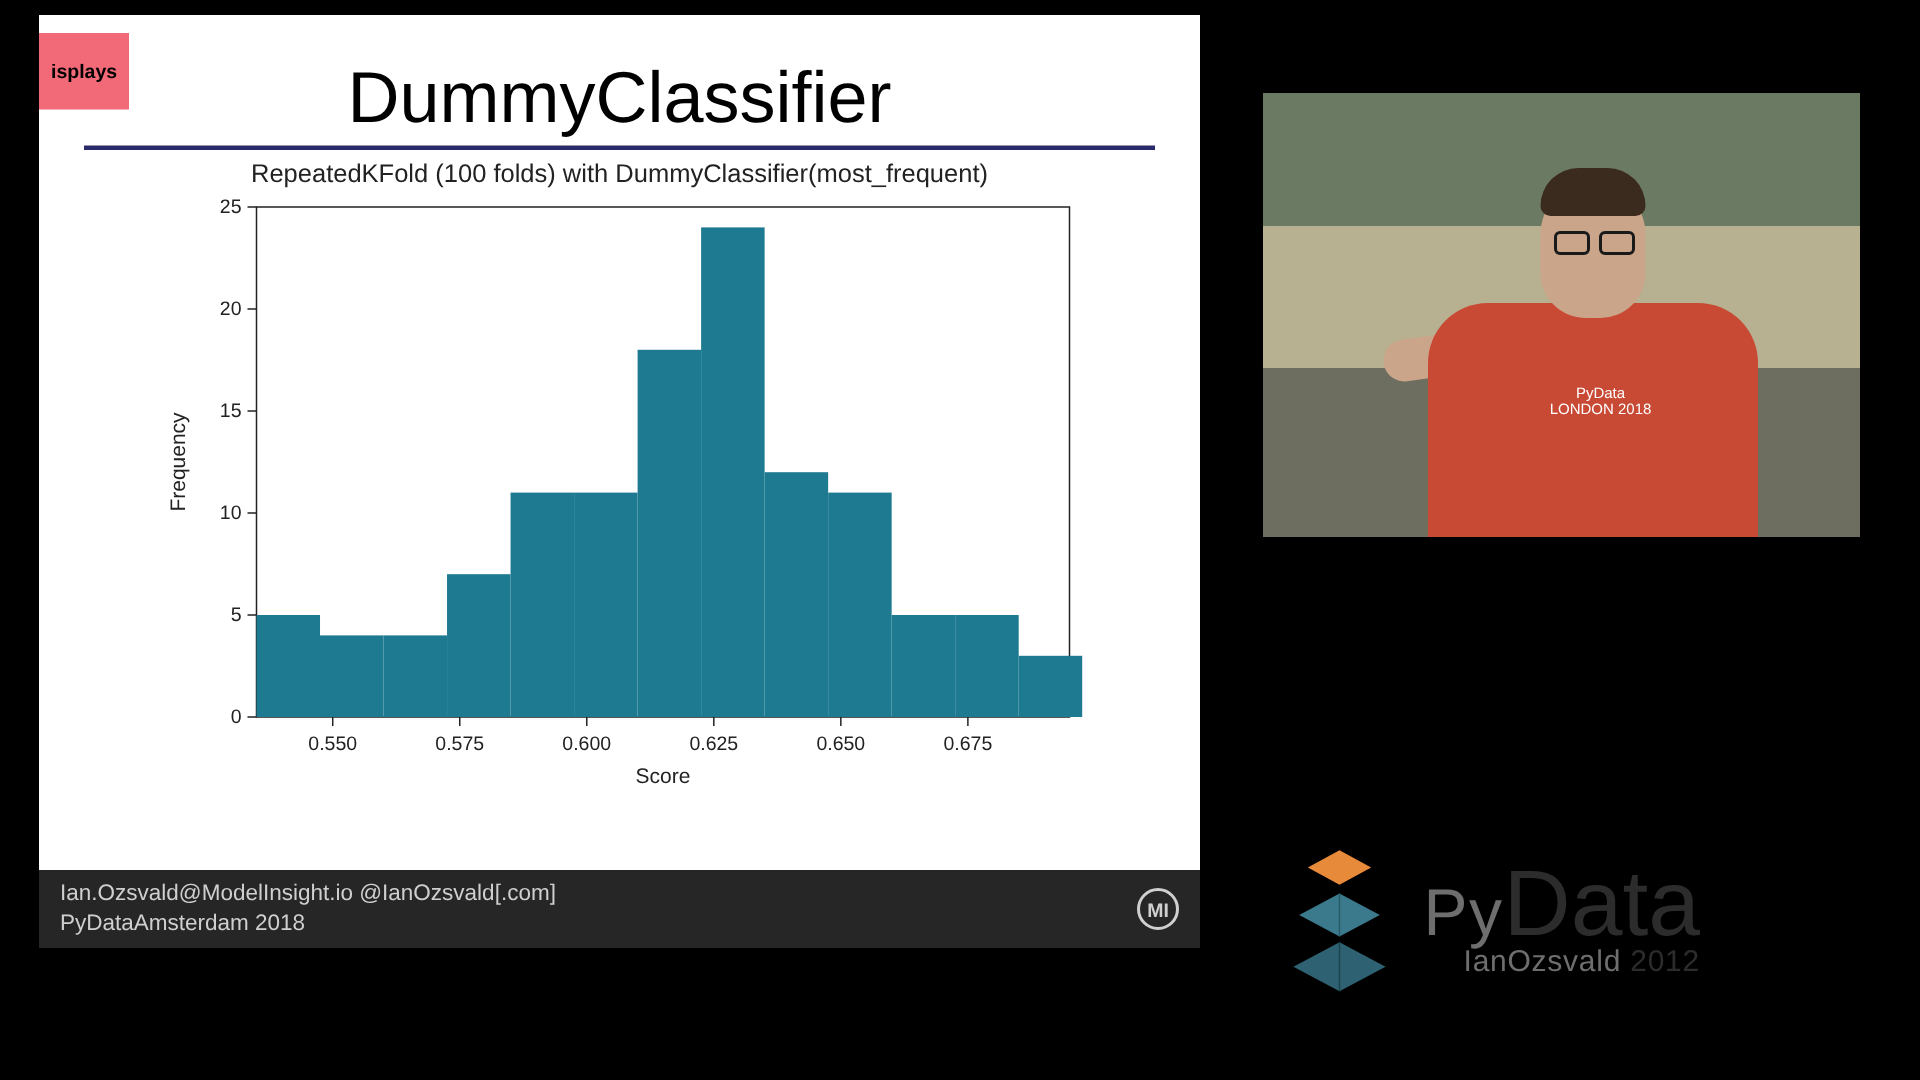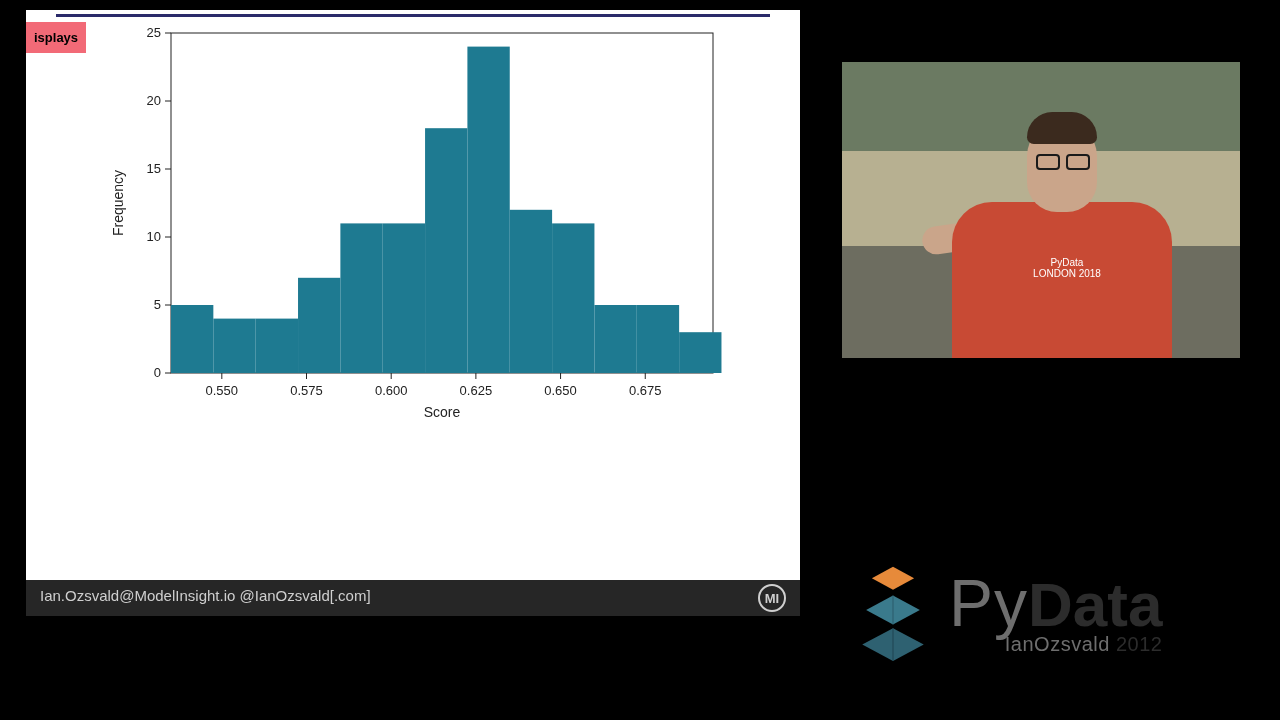--- a/index.html
+++ b/index.html
@@ -17,21 +17,21 @@
     left: 26px;
     top: 10px;
     width: 774px;
     height: 570px;
     background: #fff;
   }
   .displays-tag {
     position: absolute;
     left: 0;
     top: 12px;
-    padding: 8px 8px;
+    padding: 18px 8px;
     background: #f26a77;
     color: #000;
     font-weight: bold;
     font-size: 13px;
   }
   .slide-title {
     text-align: center;
     font-size: 48px;
     font-family: "Arial", sans-serif;
     margin-top: 28px;
@@ -56,21 +56,21 @@
   .axis-line { stroke: #222; stroke-width: 1; }
   .tick-label { font-size: 13px; fill: #222; }
   .axis-label { font-size: 14px; fill: #222; }
   .bar { fill: #1e7a91; }
 
   .footer-bar {
     position: absolute;
     left: 26px;
     top: 580px;
     width: 774px;
-    height: 36px;
+    height: 52px;
     background: #262626;
     color: #cfcfcf;
     font-size: 15px;
     box-sizing: border-box;
     padding: 6px 14px;
     display: flex;
     align-items: flex-start;
     justify-content: space-between;
   }
   .footer-lines { line-height: 1.35; }
@@ -151,33 +151,35 @@
     position: absolute;
     left: 845px;
     top: 540px;
     width: 420px;
     height: 140px;
     display: flex;
     align-items: center;
   }
   .logo-mark { width: 96px; height: 110px; }
   .logo-text { margin-left: 8px; }
-  .logo-text .py { font-size: 66px; color: #6e6e6e; font-weight: 300; letter-spacing: 1px;}
-  .logo-text .data { font-size: 62px; color: #2c2c2c; font-weight: 700; }
+  .logo-text .py { font-size: 44px; color: #6e6e6e; font-weight: 300; letter-spacing: 1px;}
+  .logo-text .data { font-size: 62px; color: #2c2c2c; font-weight: 400; }
   .logo-sub { text-align: right; font-size: 20px; color: #6e6e6e; margin-top: -8px; letter-spacing: 0.5px; }
   .logo-sub .yr { color: #2c2c2c; }
 </style>
 </head>
 <body>
 
 <div class="slide-pane">
   <div class="displays-tag">isplays</div>
+  <div class="slide-title">DummyClassifier</div>
   <div class="title-rule"></div>
 
   <div class="chart-wrap">
+    <div class="chart-titles">RepeatedKFold (100 folds) with DummyClassifier(most_frequent)</div>
     <svg class="chart" id="chart-svg" width="640" height="408">
         <rect x="78" y="10" width="542" height="340" fill="none" stroke="#222" stroke-width="1"></rect>
         <rect x="78" y="282" width="42.34374999999987" height="68" class="bar"></rect>
         <rect x="120.34374999999987" y="295.6" width="42.34374999999987" height="54.39999999999998" class="bar"></rect>
         <rect x="162.6875000000001" y="295.6" width="42.343749999999886" height="54.39999999999998" class="bar"></rect>
         <rect x="205.03125" y="254.8" width="42.34374999999986" height="95.19999999999999" class="bar"></rect>
         <rect x="247.37500000000023" y="200.4" width="42.343749999999886" height="149.6" class="bar"></rect>
         <rect x="289.7187500000001" y="200.4" width="42.343749999999886" height="149.6" class="bar"></rect>
         <rect x="332.06250000000034" y="105.20000000000002" width="42.343749999999886" height="244.79999999999998" class="bar"></rect>
         <rect x="374.4062500000002" y="23.600000000000023" width="42.343749999999886" height="326.4" class="bar"></rect>
@@ -212,20 +214,21 @@
         <text x="552.2500000000002" y="372" text-anchor="middle" class="tick-label">0.675</text>
         <text x="349" y="394" text-anchor="middle" class="axis-label">Score</text>
         <text x="0" y="0" text-anchor="middle" class="axis-label" transform="translate(30,180) rotate(-90)">Frequency</text>
       </svg>
   </div>
 </div>
 
 <div class="footer-bar">
   <div class="footer-lines">
     <div>Ian.Ozsvald@ModelInsight.io @IanOzsvald[.com]</div>
+    <div>PyDataAmsterdam 2018</div>
   </div>
   <div class="mi-badge">MI</div>
 </div>
 
 <div class="speaker-pane">
   <div class="speaker-silhouette">
     <div class="arm-left"></div>
     <div class="shirt"></div>
     <div class="head"></div>
     <div class="hair"></div>

